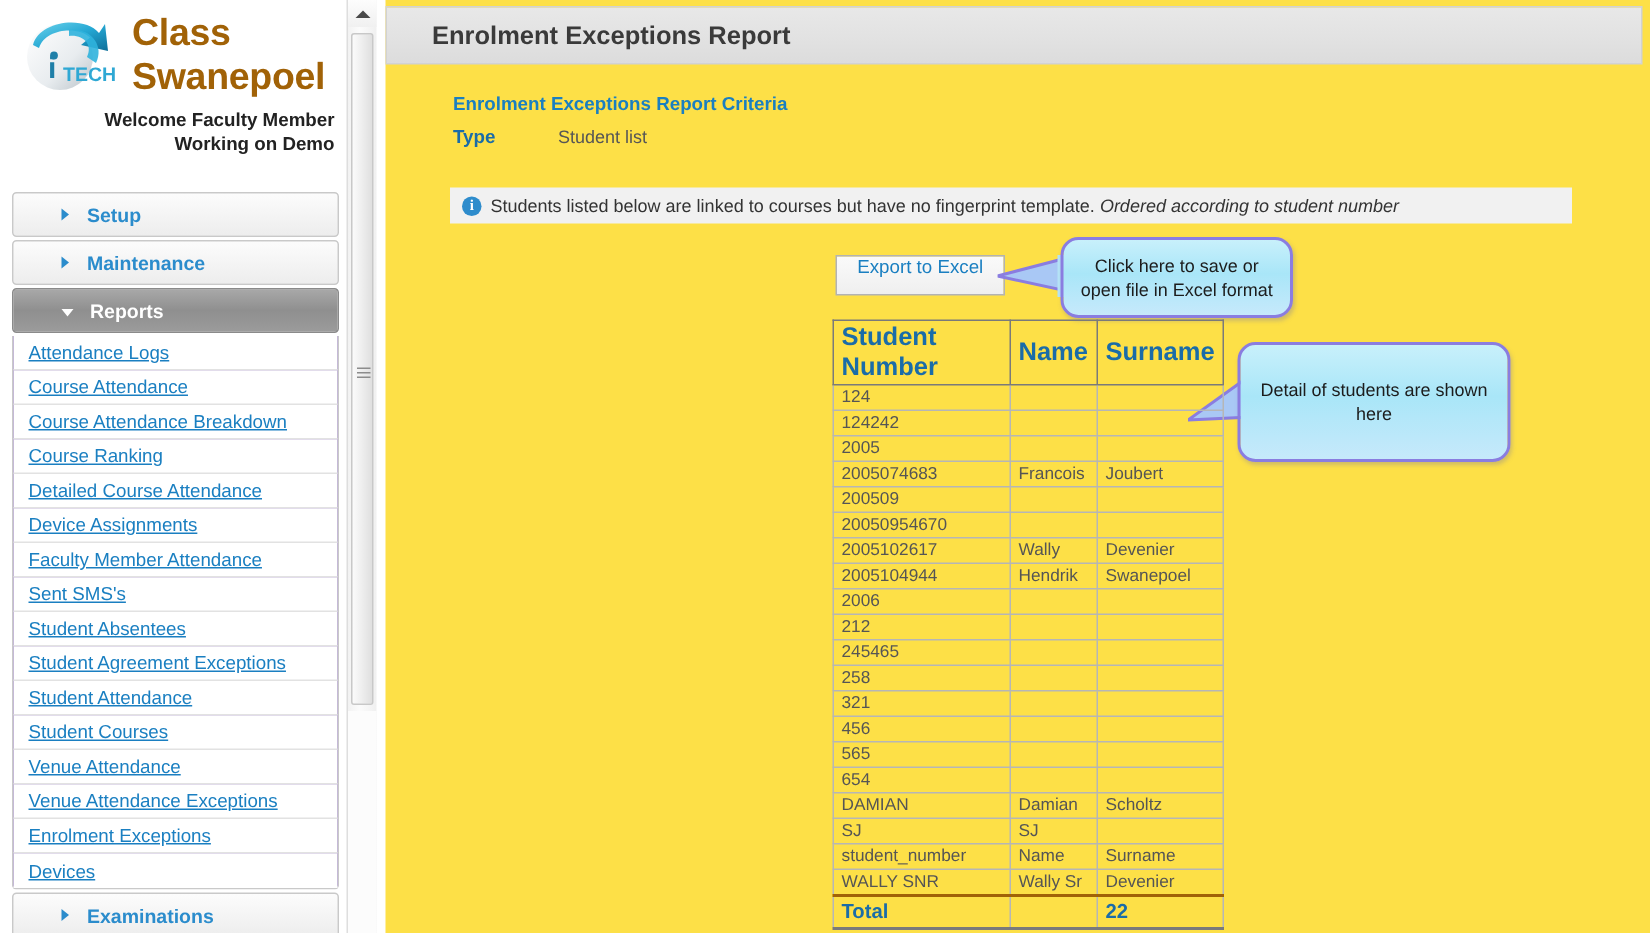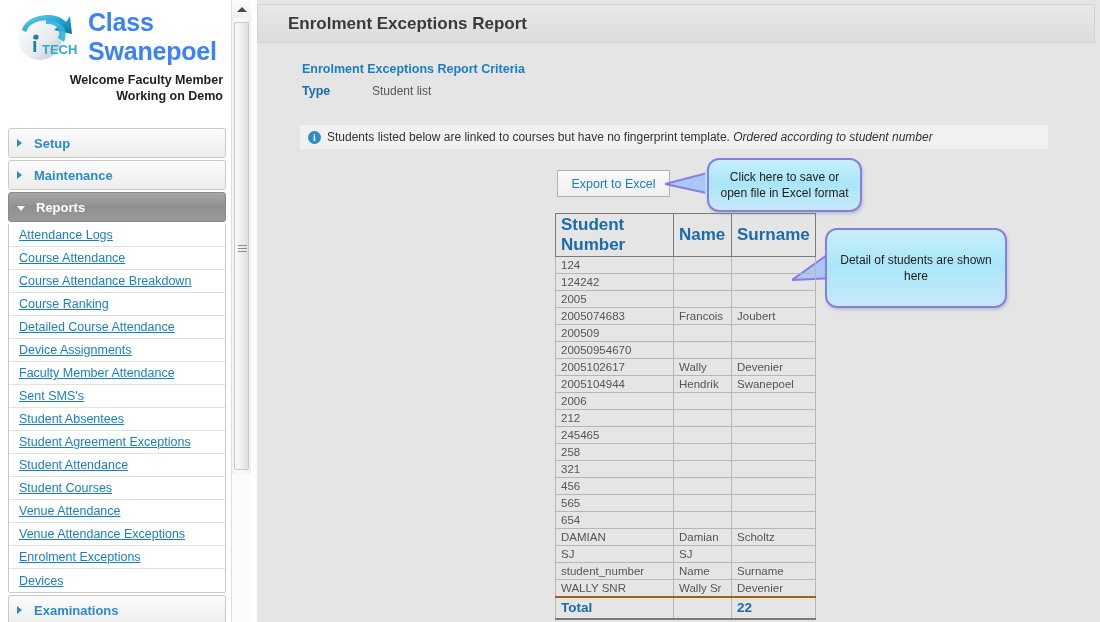--- a/index.html
+++ b/index.html
@@ -25,41 +25,41 @@
     padding: 4px 8px 0 6px;
   }
   #logo {
     position: absolute; left: 12px; top: 8px;
     width: 72px; height: 58px;
   }
   #brand-title {
     position: absolute; left: 88px; top: 8px;
     font-size: 25px; line-height: 29px;
     font-weight: bold;
-    color: #3b82f6;
+    color: #a16207;
     letter-spacing: -0.2px;
   }
   #brand-title .l2 { display: block; }
   #welcome {
     position: absolute; right: 8px; top: 72px;
     text-align: right;
     font-size: 12.5px; font-weight: bold;
     color: #222222; line-height: 16px;
   }
 
   
   #menu { position: absolute; left: 8px; top: 128px; width: 218px; }
   .menu-group {
     border: 1px solid #c9c9c9;
     border-radius: 3px;
     margin-bottom: 2px;
     background: linear-gradient(to bottom, #fcfcfc 0%, #ededed 100%);
     height: 30px;
     display: flex; align-items: center;
-    padding-left: 8px;
+    padding-left: 32px;
     font-size: 13px;
     font-weight: bold;
     color: #2b8ccc;
     cursor: pointer;
   }
   .menu-group.active {
     background: linear-gradient(to bottom, #a8a8a8 0%, #8f8f8f 50%, #9b9b9b 100%);
     color: #ffffff;
     border-color: #8a8a8a;
   }
@@ -138,21 +138,21 @@
   #vscroll-track-rest {
     position: absolute; left: 0; top: 474px;
     width: 19px; height: 148px;
     background: #fcfcfc;
   }
 
   
   #main {
     position: absolute; left: 257px; top: 0;
     width: 843px; height: 622px;
-    background: #e5e5e5;
+    background: #fde047;
   }
   #page-header {
     position: absolute; left: 0; top: 4px;
     width: 838px; height: 39px;
     background: linear-gradient(to bottom,#e8e8e8 0%, #e2e2e2 55%, #dcdcdc 100%);
     border: 1px solid #d2d2d2;
     display: flex; align-items: center;
     padding-left: 30px;
   }
   #page-title {
@@ -191,21 +191,21 @@
   #info-text { font-size: 12px; color: #333333; }
   #info-text em { font-style: italic; }
 
   #export-btn {
     position: absolute; left: 300px; top: 170px;
     width: 113px; height: 27px;
     background: linear-gradient(to bottom,#fafafa,#efefef);
     border: 1px solid #b3b3b3;
     color: #1a7fc1;
     font-size: 12.5px;
-    display: flex; align-items: center; justify-content: center;
+    display: flex; align-items: flex-start; justify-content: center;
     cursor: pointer;
   }
 
   
   .callout {
     position: absolute;
     background: linear-gradient(to bottom,#c8f0fb 0%, #a9e6f8 45%, #c6e9fb 100%);
     border: 2px solid #8a7de0;
     border-radius: 12px;
     color: #1c1c1c;

